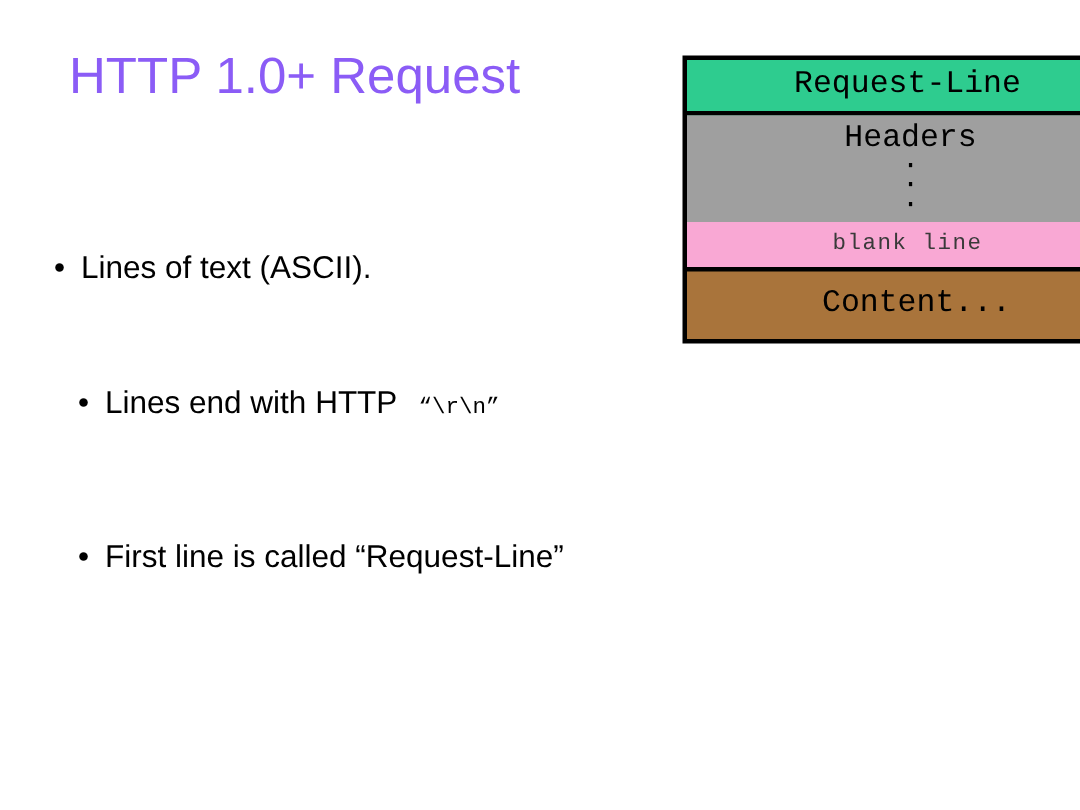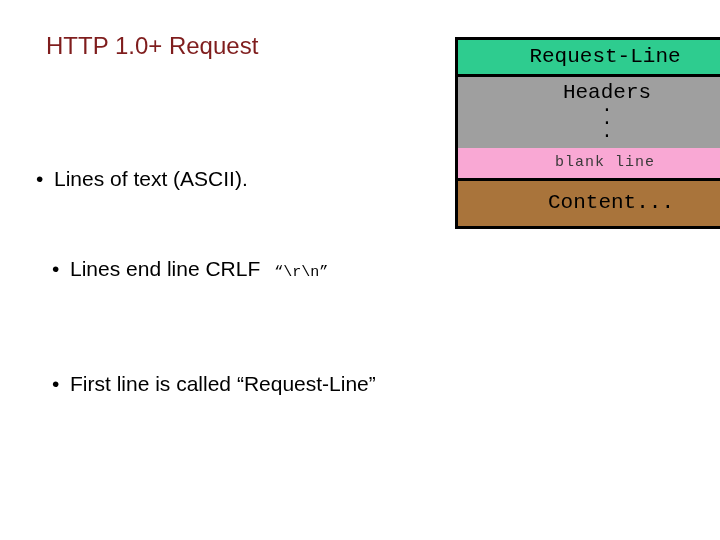--- a/index.html
+++ b/index.html
@@ -14,42 +14,42 @@
     overflow: hidden;
     font-family: "Liberation Sans", sans-serif;
     color: #000000;
   }
 
   
   #slide-title {
     position: absolute;
     left: 46px;
     top: 32px;
-    font-size: 24px;
+    font-size: 34px;
     font-weight: normal;
     letter-spacing: 0px;
     white-space: nowrap;
-    color: #7f1d1d;
+    color: #8b5cf6;
   }
 
   
   .bullet {
     position: absolute;
     font-size: 21px;
     color: #000000;
     white-space: nowrap;
   }
   .bullet .dot {
     display: inline-block;
     width: 18px;
     font-size: 21px;
   }
   #bullet-0 { left: 36px; top: 167px; }
   #bullet-1 { left: 52px; top: 257px; }
-  #bullet-2 { left: 52px; top: 372px; }
+  #bullet-2 { left: 52px; top: 360px; }
 
   .mono-inline {
     font-family: "Liberation Mono", monospace;
     font-size: 15px;
   }
 
   
   #msg-diagram {
     position: absolute;
     left: 455px;
@@ -97,21 +97,21 @@
     border-top: 3px solid #000000;
   }
 </style>
 </head>
 <body>
 
 <div id="slide-title">HTTP 1.0+ Request</div>
 
 <div class="bullet" id="bullet-0"><span class="dot">•</span><span>Lines of text (ASCII).</span></div>
 
-<div class="bullet" id="bullet-1"><span class="dot">•</span><span>Lines end line CRLF</span><span class="mono-inline" style="margin-left:14px">“\r\n”</span></div>
+<div class="bullet" id="bullet-1"><span class="dot">•</span><span>Lines end with HTTP</span><span class="mono-inline" style="margin-left:14px">“\r\n”</span></div>
 
 <div class="bullet" id="bullet-2"><span class="dot">•</span><span>First line is called “Request-Line”</span></div>
 
 <div id="msg-diagram">
   <div class="diagram-band" id="band-request-line">Request-Line</div>
   <div class="diagram-band" id="band-headers">
     <span>Headers</span>
     <span class="dots">·<br>·<br>·</span>
   </div>
   <div class="diagram-band" id="band-blank">blank line</div>

